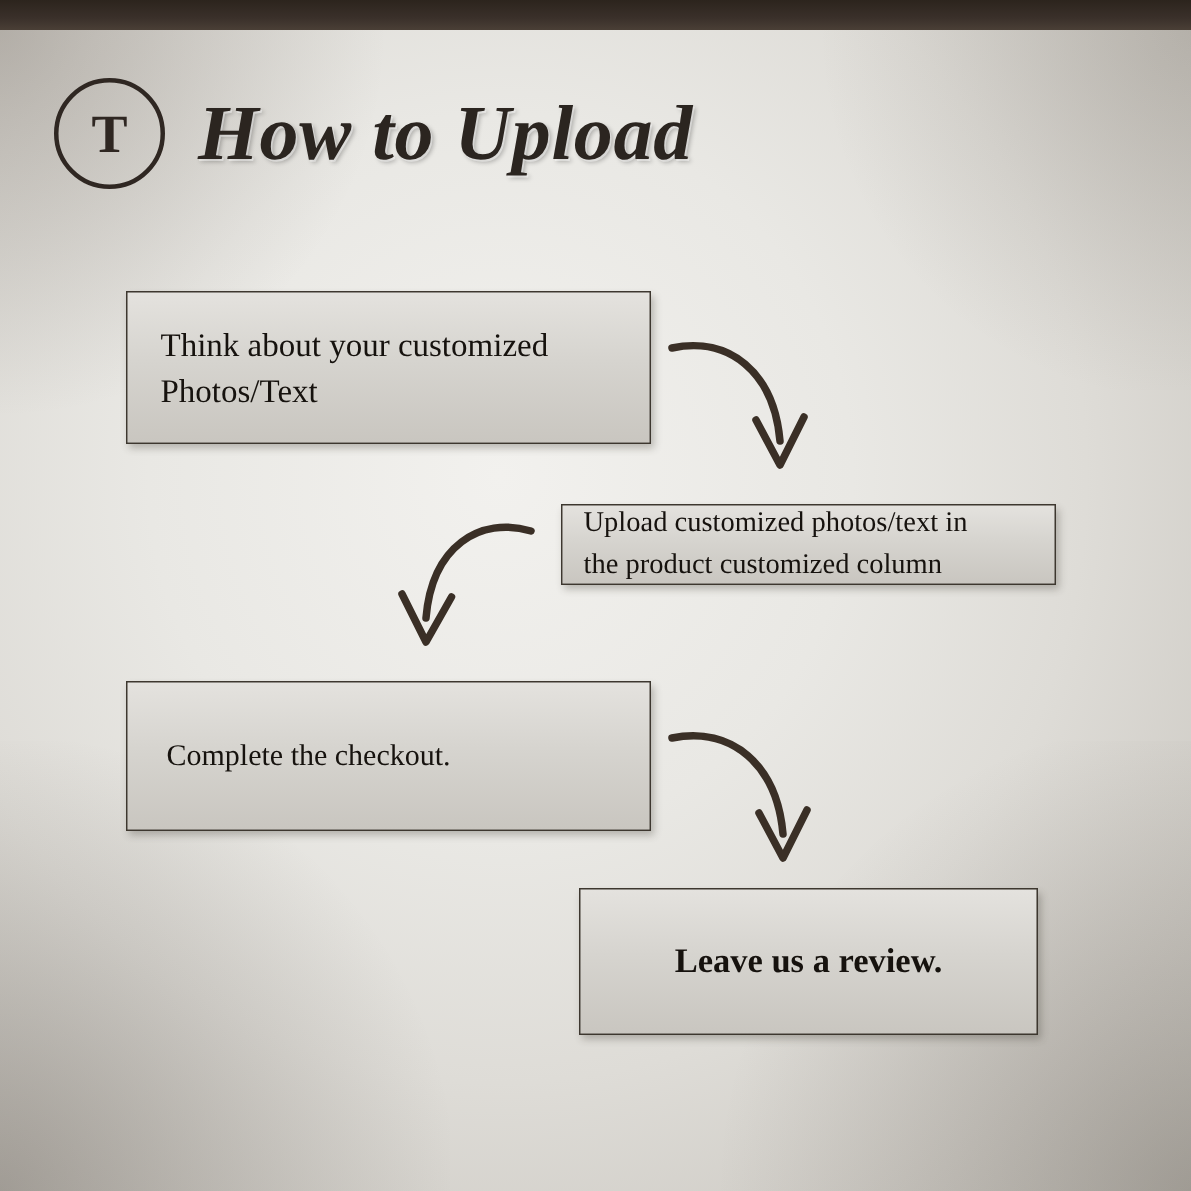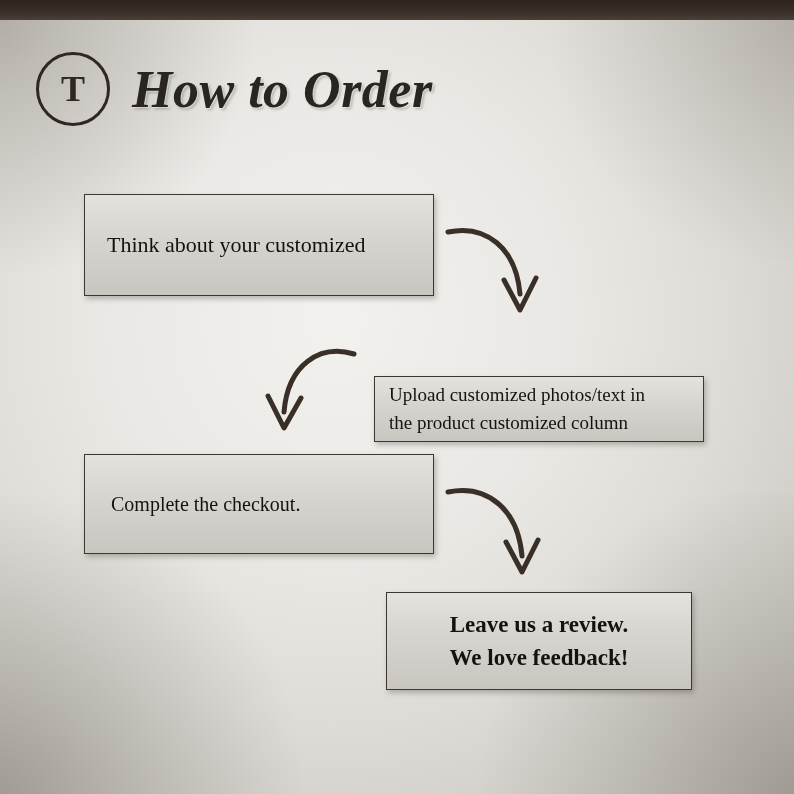--- a/index.html
+++ b/index.html
@@ -96,21 +96,21 @@
     font-family: "Liberation Serif", serif;
   }
   .step-line {
     display: block;
     white-space: nowrap;
   }
 
   #step1 { left: 84px; top: 194px; width: 350px; height: 102px; padding: 0 0 0 22px; }
   #step1 .step-line { font-size: 22px; line-height: 1.42; }
 
-  #step2 { left: 374px; top: 336px; width: 330px; height: 66px; padding: 0 0 0 14px; margin-top: 40px; }
+  #step2 { left: 374px; top: 336px; width: 330px; height: 54px; padding: 0 0 0 14px; }
   #step2 .step-line { font-size: 19px; line-height: 1.45; }
 
   #step3 { left: 84px; top: 454px; width: 350px; height: 100px; padding: 0 0 0 26px; }
   #step3 .step-line { font-size: 20px; line-height: 1.4; }
 
   #step4 { left: 386px; top: 592px; width: 306px; height: 98px; padding: 0; align-items: center; }
   #step4 .step-line { font-size: 23px; line-height: 1.45; text-align: left; font-weight: bold; }
 
   .arrow-svg {
     position: absolute;
@@ -128,25 +128,26 @@
   <div id="topbar"></div>
   <div class="vignette" id="vig-tl"></div>
   <div class="vignette" id="vig-tr"></div>
   <div class="vignette" id="vig-bl"></div>
   <div class="vignette" id="vig-br"></div>
 
   <div id="header">
     <div id="logo-circle">
       <span id="logo-letter">T</span>
     </div>
-    <div id="title">How to Order</div>
+    <div id="title">How to Upload</div>
   </div>
 
   <div class="step-box" id="step1">
     <span class="step-line">Think about your customized</span>
+    <span class="step-line">Photos/Text</span>
   </div>
 
   <svg class="arrow-svg" id="arrow1" width="120" height="110" viewBox="0 0 120 110">
     <path d="M4 14 C42 6, 72 30, 76 76" stroke="#3a2f26" stroke-width="5" fill="none" stroke-linecap="round"></path>
     <path d="M60 62 L76 92 L92 60" stroke="#3a2f26" stroke-width="5" fill="none" stroke-linecap="round" stroke-linejoin="round"></path>
   </svg>
 
   <div class="step-box" id="step2">
     <span class="step-line">Upload customized photos/text in</span>
     <span class="step-line">the product customized column</span>
@@ -161,16 +162,15 @@
     <span class="step-line">Complete the checkout.</span>
   </div>
 
   <svg class="arrow-svg" id="arrow3" width="120" height="110" viewBox="0 0 120 110">
     <path d="M4 14 C44 6, 74 32, 78 78" stroke="#3a2f26" stroke-width="5" fill="none" stroke-linecap="round"></path>
     <path d="M62 64 L78 94 L94 62" stroke="#3a2f26" stroke-width="5" fill="none" stroke-linecap="round" stroke-linejoin="round"></path>
   </svg>
 
   <div class="step-box" id="step4">
     <span class="step-line">Leave us a review.</span>
-    <span class="step-line">We love feedback!</span>
   </div>
 
 </div>
 
 </body></html>

